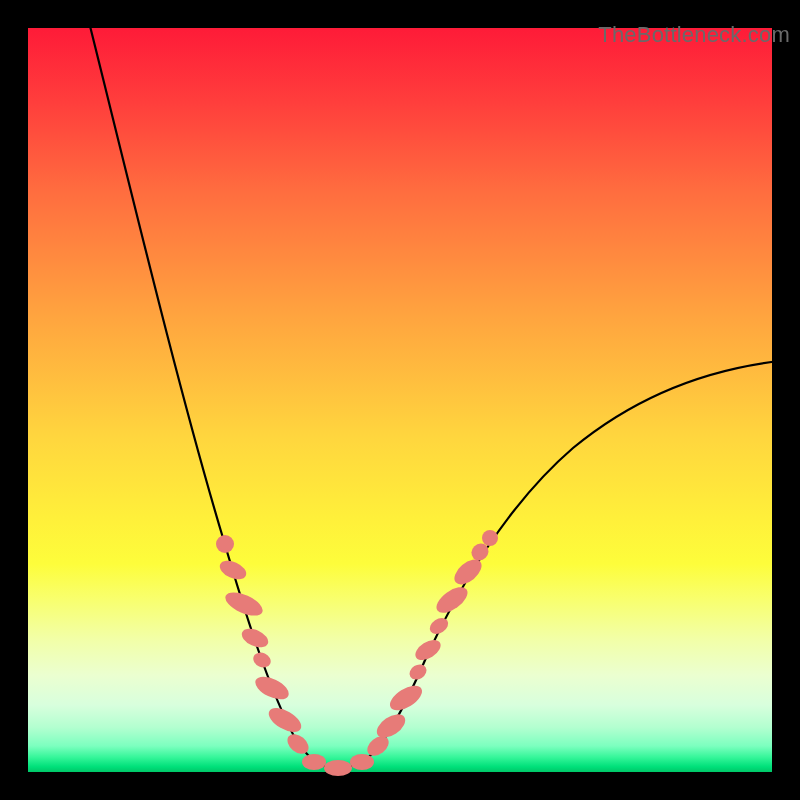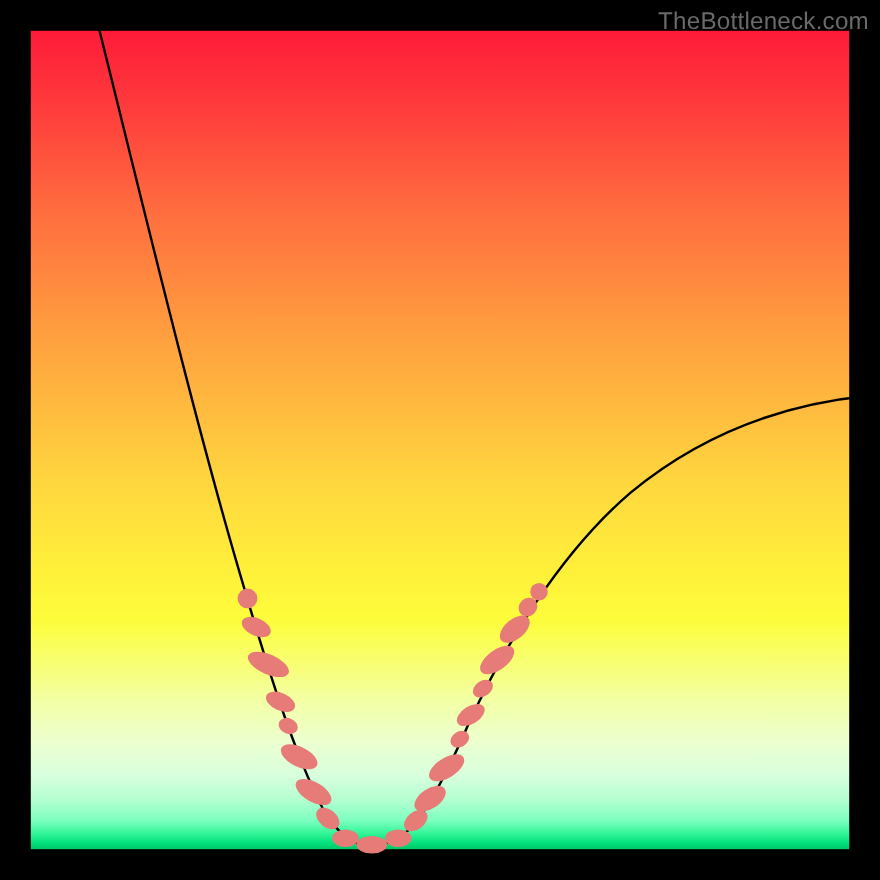--- a/index.html
+++ b/index.html
@@ -32,21 +32,21 @@
       #d8ffdd 91%,
       #b3ffd0 94%,
       #7cffbf 96.5%,
       #36f69a 98%,
       #00e07a 99.3%,
       #00c768 100%
     );
   }
   .watermark {
     position: absolute;
-    top: 6px;
+    top: 22px;
     right: 10px;
     color: #6a6a6a;
     font-size: 22px;
     font-weight: 500;
     letter-spacing: 0.2px;
     user-select: none;
   }
   svg.overlay {
     position: absolute;
     left: 0;

